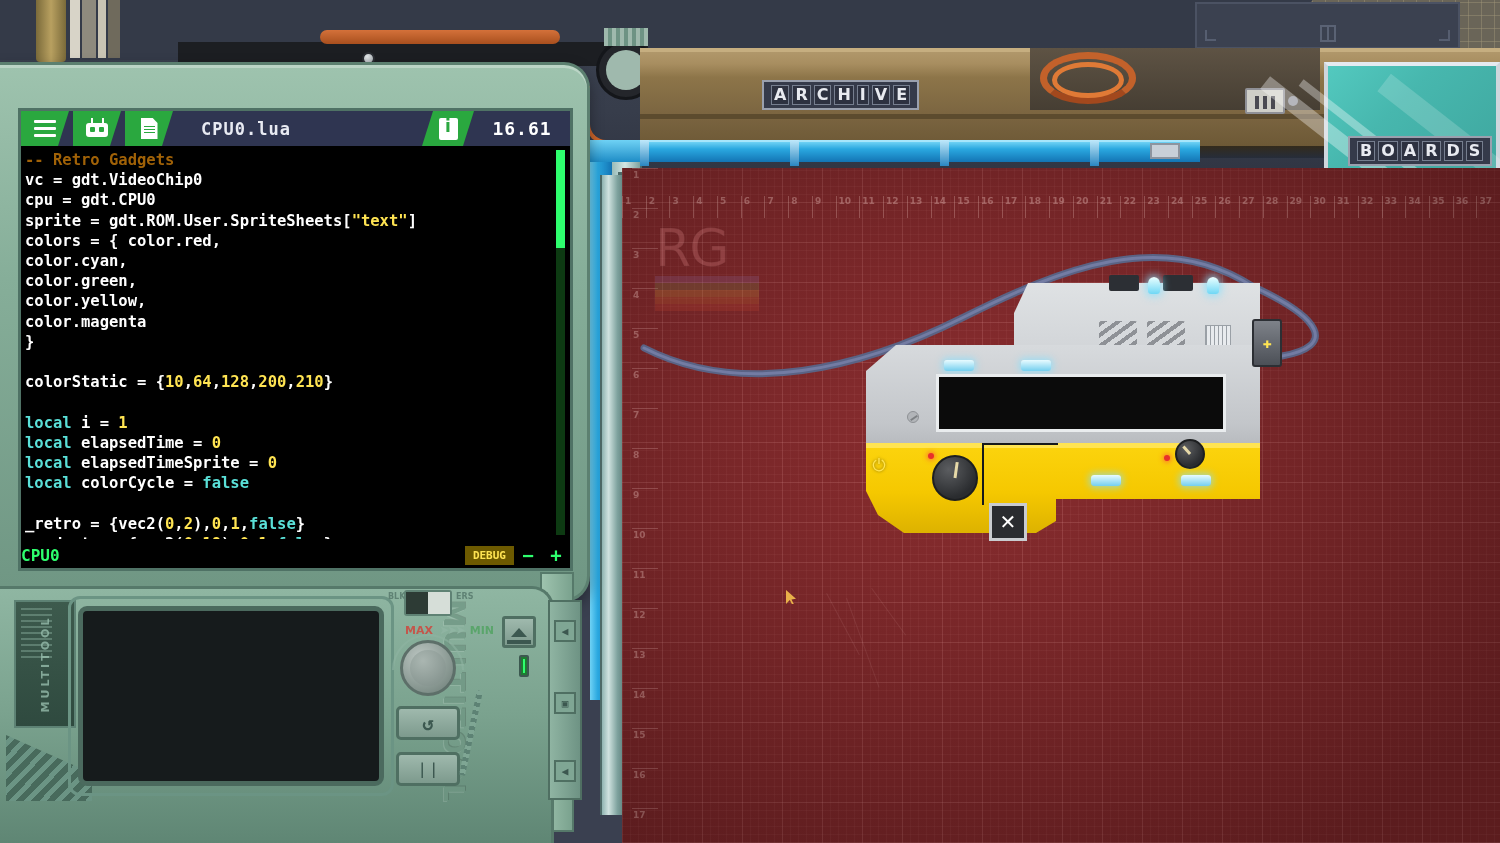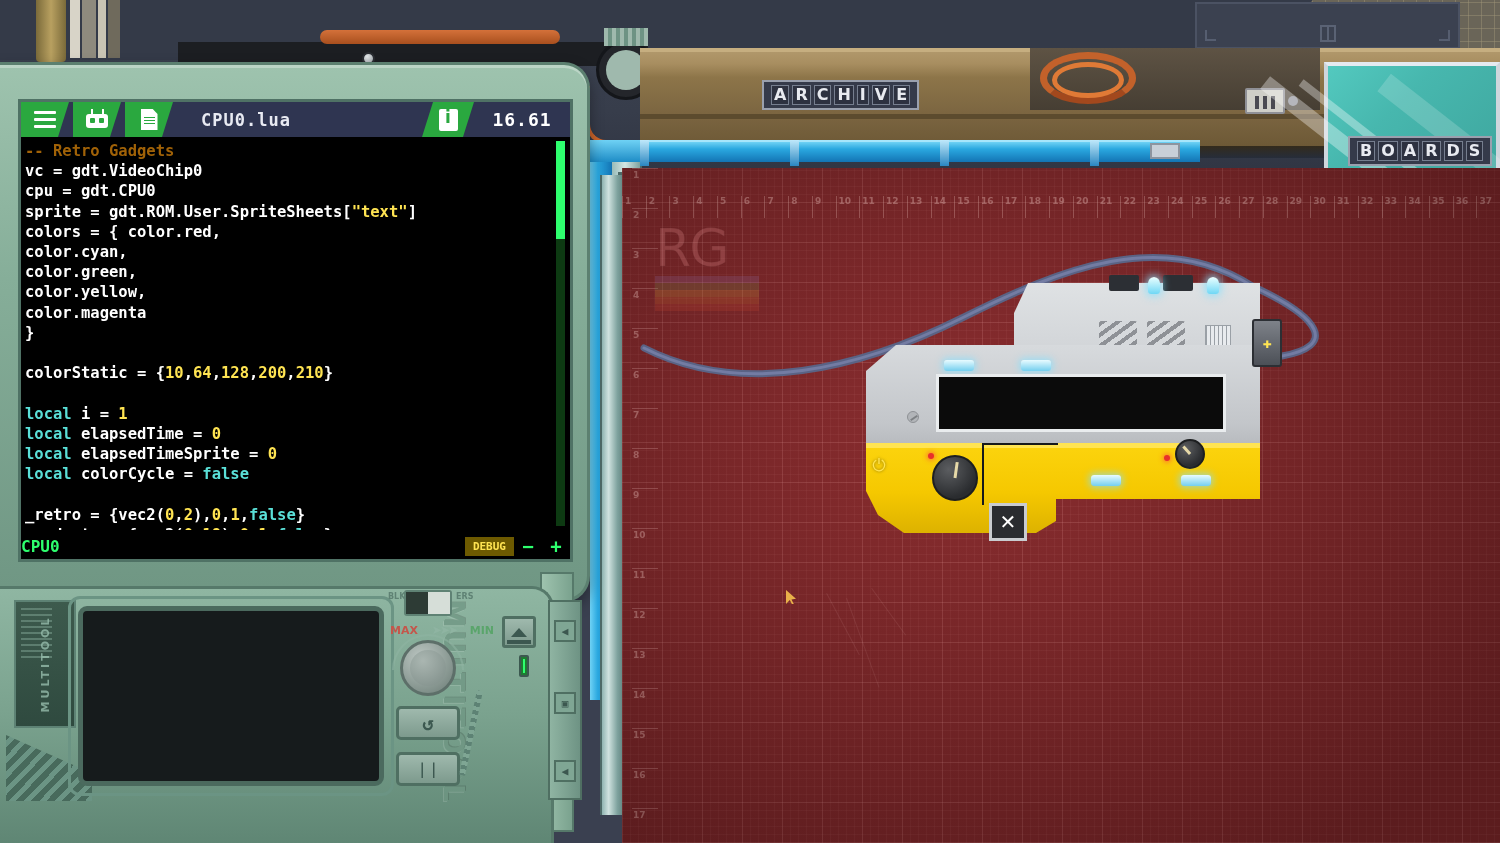--- a/index.html
+++ b/index.html
@@ -356,21 +356,21 @@
     border:3px solid #56796a; border-left:none; border-bottom:none;
   }
   .shell-hinge {
     position:absolute; left:540px; top:572px; width:34px; height:260px;
     background: linear-gradient(90deg,#9ec3ae,#7aa28e);
     border:2px solid #56796a;
   }
 
   
   .editor {
-    position:absolute; left:18px; top:99px; width:555px; height:463px;
+    position:absolute; left:18px; top:108px; width:555px; height:463px;
     background:#000; border:3px solid #4f7265;
     overflow:hidden;
   }
   .ed-tabbar {
     position:relative; height:35px; background:#2f3551; display:flex; align-items:stretch;
   }
   .ed-tab {
     position:relative; width:48px; background:#2aa83f;
     display:flex; align-items:center; justify-content:center;
     margin-right:4px; cursor:pointer;
@@ -490,21 +490,21 @@
     font-family:"DejaVu Sans",sans-serif; letter-spacing:3px;
     transform: rotate(90deg); transform-origin: 0 0;
     text-shadow: 1px 1px 0 rgba(255,255,255,.18), -1px -1px 0 rgba(0,0,0,.2);
     opacity:.75;
   }
   .mt-maxmin {
     position:absolute; left:390px; top:622px; width:104px; height:16px;
     display:flex; align-items:center; justify-content:space-between;
     font-family:"DejaVu Sans",sans-serif; font-weight:bold; font-size:11px;
   }
-  .mt-max { color:#c4564b; }
+  .mt-max { color:#c4564b;margin-left:15px; }
   .mt-min { color:#5aa56b; }
   .mt-arrows { color:#8fb4a2; font-size:12px; letter-spacing:-2px; }
   .mt-knob {
     position:absolute; left:400px; top:640px; width:56px; height:56px;
     border-radius:50%;
     background: radial-gradient(circle at 36% 30%, #bcc6c2, #8b9a94 60%, #6a7b75);
     border:3px solid #5d6f69;
   }
   .mt-knob::after{
     content:""; position:absolute; inset:7px; border-radius:50%;

